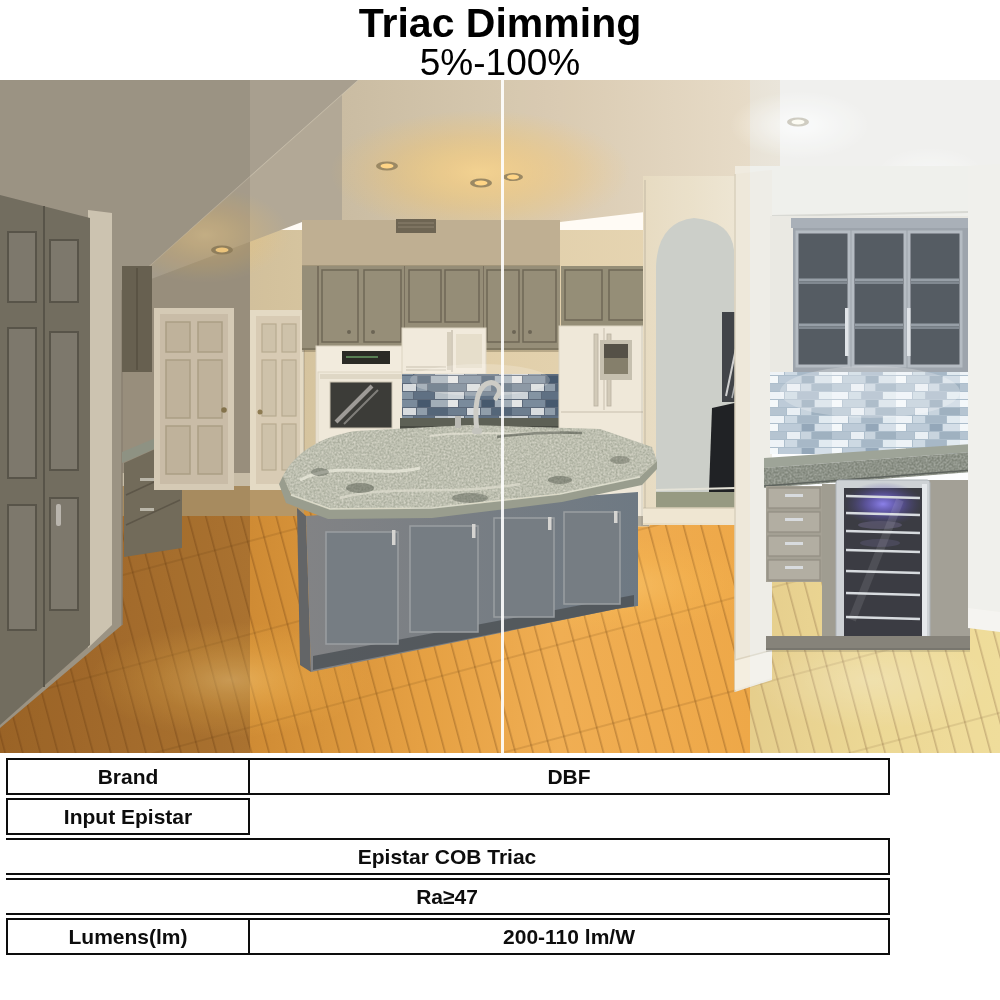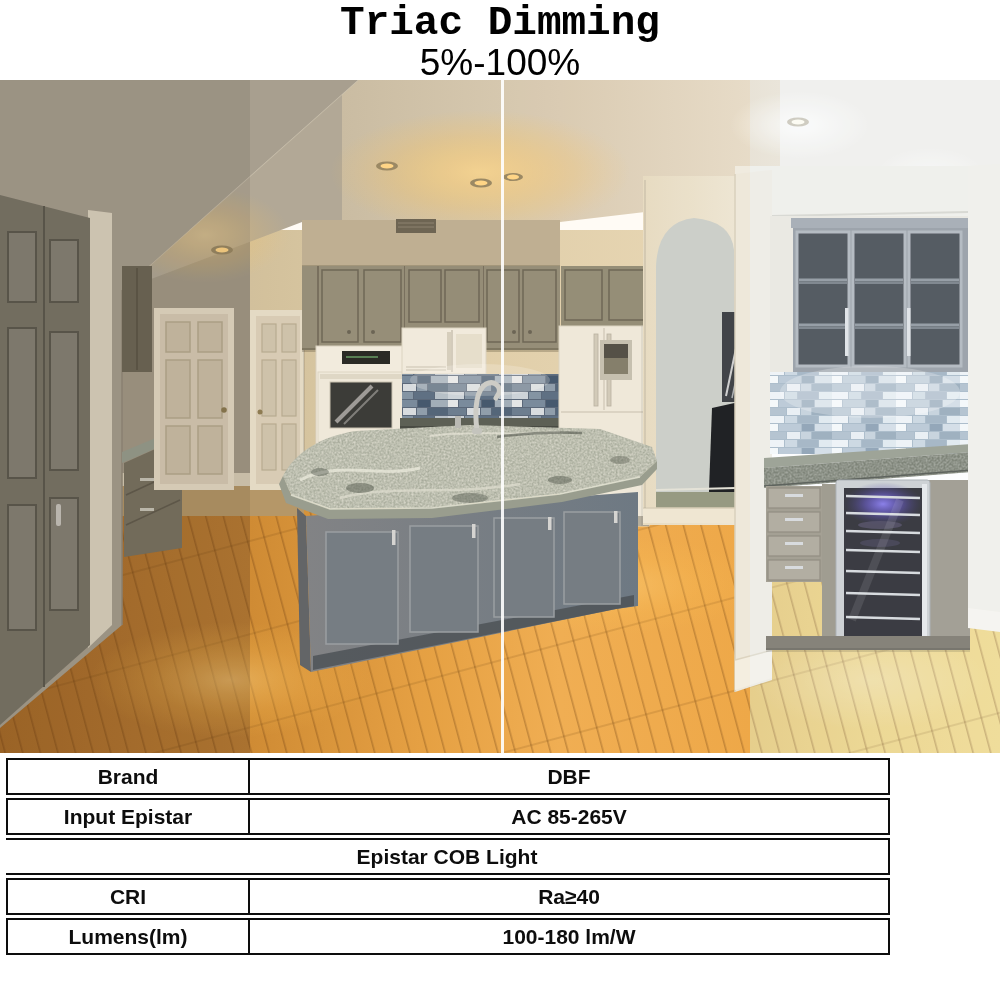--- a/index.html
+++ b/index.html
@@ -1,18 +1,18 @@
 <!DOCTYPE html>
 <html style="--tint-warm: #7a5c32; --tint-natural: #ffb84d; --tint-cold: #eef3f8;"><head>
 <meta charset="utf-8">
 <style>
   html,body{margin:0;padding:0;background:#ffffff;}
   body{width:1000px;height:1000px;position:relative;font-family:"Liberation Sans",sans-serif;overflow:hidden;}
   .header{position:absolute;top:0;left:0;width:1000px;height:80px;text-align:center;color:#000;}
-  .title{font-size:41px;font-weight:bold;line-height:46px;letter-spacing:0;font-family:Liberation Mono, monospace;}
+  .title{font-size:41px;font-weight:bold;line-height:46px;letter-spacing:0;}
   .subtitle{font-size:37px;font-weight:normal;line-height:34px;letter-spacing:0;}
   .photo{position:absolute;top:80px;left:0;width:1000px;height:673px;overflow:hidden;}
   .photo svg{display:block;}
   .zone{position:absolute;top:0;height:673px;pointer-events:none;}
   .zone-warm{left:0;width:250px;background:var(--tint-warm,#7a5c32);opacity:.15;mix-blend-mode:multiply;}
   .zone-natural{left:250px;width:500px;background:var(--tint-natural,#ffb84d);opacity:.06;mix-blend-mode:multiply;}
   .zone-cold{left:750px;width:250px;background:var(--tint-cold,#eef3f8);opacity:.18;}
   .seam{position:absolute;top:0;left:501px;width:3px;height:673px;background:#ffffff;opacity:.9;}
   .spec{position:absolute;top:758px;left:6px;width:884px;}
   .trow{display:flex;margin-bottom:3px;background:#fff;}
@@ -458,26 +458,24 @@
   <div class="seam"></div>
 </div>
 
 <div class="spec">
   <div class="trow">
     <div class="tcell tlabel">Brand</div>
     <div class="tcell tvalue">DBF</div>
   </div>
   <div class="trow">
     <div class="tcell tlabel">Input Epistar</div>
-    <div class="tcell tvalue">AC 85-265V</div>
   </div>
   <div class="trow">
-    <div class="tcell tvalue">Epistar COB Light</div>
+    <div class="tcell tvalue">Epistar COB Triac</div>
   </div>
   <div class="trow">
-    <div class="tcell tlabel">CRI</div>
-    <div class="tcell tvalue">Ra≥40</div>
+    <div class="tcell tvalue">Ra≥47</div>
   </div>
   <div class="trow">
     <div class="tcell tlabel">Lumens(lm)</div>
-    <div class="tcell tvalue">100-180 lm/W</div>
+    <div class="tcell tvalue">200-110 lm/W</div>
   </div>
 </div>
 
 </body></html>

